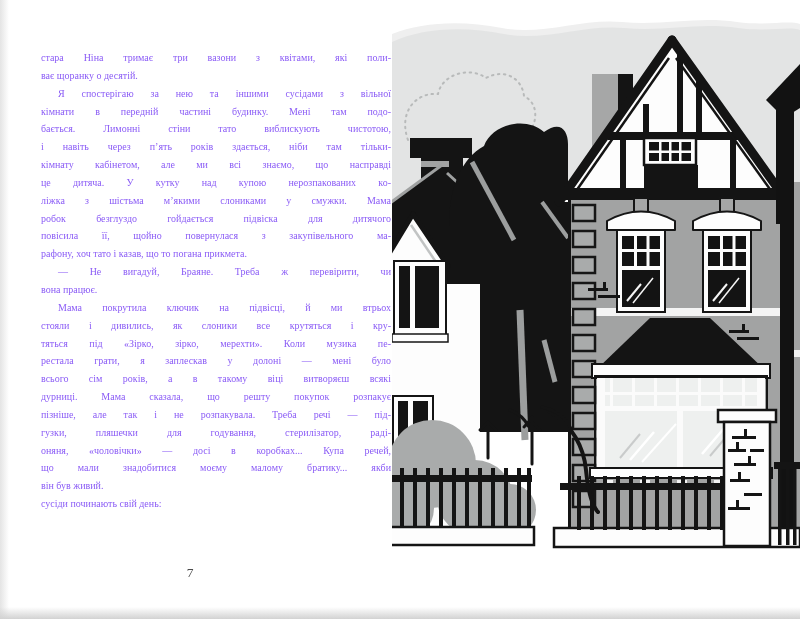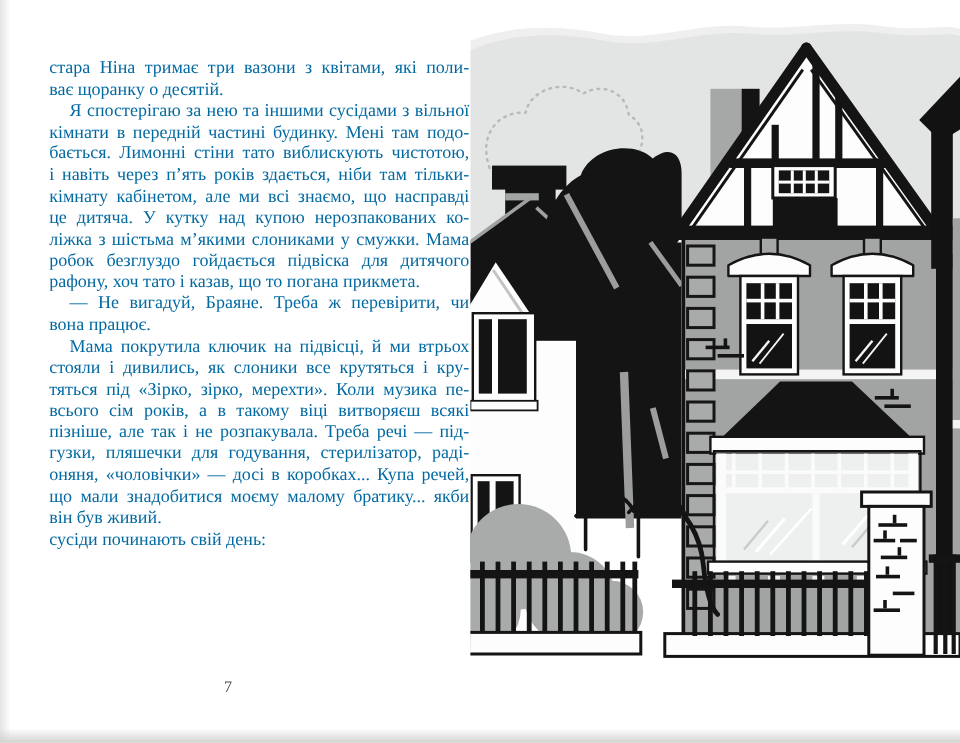--- a/index.html
+++ b/index.html
@@ -11,21 +11,21 @@
   .page-edge-bottom{
     position:absolute;left:0;right:0;bottom:0;height:12px;
     background:linear-gradient(to bottom, rgba(255,255,255,0), #d2d2d2);
   }
   .page-edge-left{
     position:absolute;left:0;top:0;bottom:0;width:9px;
     background:linear-gradient(to right, #e4e4e4, rgba(255,255,255,0));
   }
   .text-block{
     position:absolute;left:41px;top:49px;width:350px;
-    color:#0369a1;font-size:15px;
+    color:#8b5cf6;font-size:10px;
   }
   .line{
     height:17.85px;line-height:17.85px;white-space:nowrap;
     text-align:justify;text-align-last:justify;
   }
   .line.last{text-align-last:left;white-space:normal;}
   .line.indent{padding-left:17px;}
   .page-number{
     position:absolute;left:175px;top:565px;width:30px;
     text-align:center;font-size:13.5px;color:#4a4a4a;
@@ -42,27 +42,30 @@
     <div class="line">стара Ніна тримає три вазони з квітами, які поли-</div>
     <div class="line last">ває щоранку о десятій.</div>
     <div class="line indent">Я спостерігаю за нею та іншими сусідами з вільної</div>
     <div class="line">кімнати в передній частині будинку. Мені там подо-</div>
     <div class="line">бається. Лимонні стіни тато виблискують чистотою,</div>
     <div class="line">і навіть через п’ять років здається, ніби там тільки-</div>
     <div class="line">кімнату кабінетом, але ми всі знаємо, що насправді</div>
     <div class="line">це дитяча. У кутку над купою нерозпакованих ко-</div>
     <div class="line">ліжка з шістьма м’якими слониками у смужки. Мама</div>
     <div class="line">робок безглуздо гойдається підвіска для дитячого</div>
+    <div class="line">повісила її, щойно повернулася з закупівельного ма-</div>
     <div class="line last">рафону, хоч тато і казав, що то погана прикмета.</div>
     <div class="line indent">— Не вигадуй, Браяне. Треба ж перевірити, чи</div>
     <div class="line last">вона працює.</div>
     <div class="line indent">Мама покрутила ключик на підвісці, й ми втрьох</div>
     <div class="line">стояли і дивились, як слоники все крутяться і кру-</div>
     <div class="line">тяться під «Зірко, зірко, мерехти». Коли музика пе-</div>
+    <div class="line">рестала грати, я заплескав у долоні — мені було</div>
     <div class="line">всього сім років, а в такому віці витворяєш всякі</div>
+    <div class="line">дурниці. Мама сказала, що решту покупок розпакує</div>
     <div class="line">пізніше, але так і не розпакувала. Треба речі — під-</div>
     <div class="line">гузки, пляшечки для годування, стерилізатор, раді-</div>
     <div class="line">оняня, «чоловічки» — досі в коробках... Купа речей,</div>
     <div class="line">що мали знадобитися моєму малому братику... якби</div>
     <div class="line last">він був живий.</div>
     <div class="line last">сусіди починають свій день:</div>
   </div>
 
 <div class="page-number">7</div>
 

